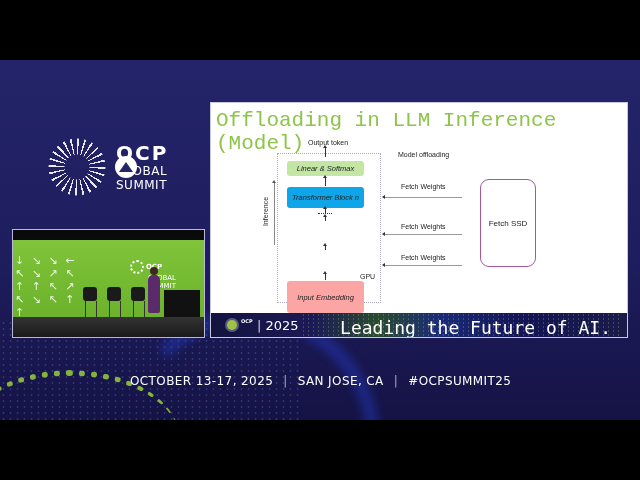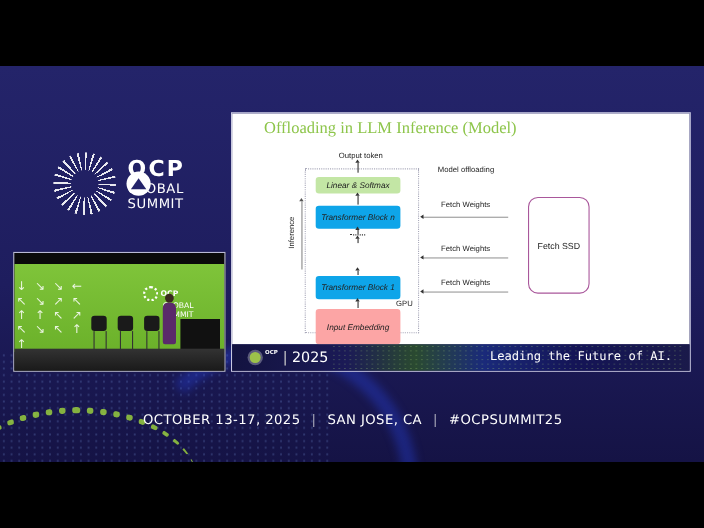--- a/index.html
+++ b/index.html
@@ -36,21 +36,21 @@
   .chair { position: absolute; top: 57px; width: 14px; height: 14px; background: #1a1a1a; border-radius: 3px; }
   .chair::after { content: ""; position: absolute; left: 2px; top: 14px; width: 10px; height: 18px; border-left: 1px solid #333; border-right: 1px solid #333; }
   #camera .person { position: absolute; left: 135px; top: 45px; width: 12px; height: 38px; background: #5a2a6a; border-radius: 5px 5px 2px 2px; }
   #camera .person::before { content: ""; position: absolute; left: 2px; top: -8px; width: 8px; height: 8px; border-radius: 50%; background: #3a2a20; }
   #camera .podium { position: absolute; right: 4px; top: 60px; width: 36px; height: 30px; background: #111; }
   #camera .audience { position: absolute; left: 0; bottom: 0; width: 100%; height: 20px; background: linear-gradient(180deg,#333,#1a1a1a); }
 
   
   #slide { position: absolute; left: 210px; top: 102px; width: 418px; height: 236px; border: 1px solid #c8c8e0; overflow: hidden; }
   #slide .canvas { position: absolute; left: 0; top: 0; width: 100%; height: 210px; background: #fff; }
-  #slide .title { position: absolute; left: 5px; top: 6px; font-family: Liberation Serif, serif; font-size: 15px; color: #8dc54a; margin-left: 24px; }
+  #slide .title { position: absolute; left: 5px; top: 6px; font-family: Liberation Mono, monospace; font-size: 21px; color: #8dc54a; }
   .gpu-box { position: absolute; left: 66px; top: 50px; width: 104px; height: 150px; border: 1px dotted #aab; }
   .blk { position: absolute; left: 76px; width: 77px; border-radius: 3px; font-family: "Liberation Sans", sans-serif; font-size: 7.5px; color: #222; display: flex; align-items: center; justify-content: center; font-style: italic; }
   .blk.green { background: #c3e6a5; height: 15px; }
   .blk.cyan { background: #0ea5e9; height: 21px; }
   .blk.gold { background: #fca5a5; height: 32px; }
   .lbl { position: absolute; font-family: "Liberation Sans", sans-serif; font-size: 7px; color: #222; white-space: nowrap; }
   .varrow { position: absolute; left: 114px; width: 1px; background: #333; }
   .varrow::before { content: ""; position: absolute; left: -2px; top: -3px; border-left: 2.5px solid transparent; border-right: 2.5px solid transparent; border-bottom: 3px solid #333; }
   .harrow { position: absolute; left: 173px; width: 78px; height: 1px; background: #999; }
   .harrow::before { content: ""; position: absolute; left: -2px; top: -2px; border-top: 2.5px solid transparent; border-bottom: 2.5px solid transparent; border-right: 3px solid #333; }
@@ -60,21 +60,21 @@
   .ssd { position: absolute; left: 269px; top: 76px; width: 56px; height: 88px; border: 1px solid #a9579b; border-radius: 9px; display: flex; align-items: center; justify-content: center; font-family: "Liberation Sans", sans-serif; font-size: 8px; color: #222; }
   .dots-v { position: absolute; left: 107px; top: 110px; width: 14px; border-top: 1px dotted #333; }
   #slide .footer { position: absolute; left: 0; top: 210px; width: 100%; height: 26px;
     background: linear-gradient(90deg, #131340 0%, #1b1a56 25%, #2a4a30 40%, #1a2a7a 55%, #141456 75%, #1a1a4a 100%); }
   #slide .footer .fdots { position: absolute; left: 90px; top: 0; width: 320px; height: 26px;
     background-image: radial-gradient(rgba(180,230,120,0.5) 0.8px, transparent 1px); background-size: 5px 4px; opacity: .5; }
   #slide .f-logo { position: absolute; left: 16px; top: 7px; width: 10px; height: 10px; border-radius: 50%; background: #9cc24a; box-shadow: 0 0 0 2px rgba(255,255,255,0.3); }
   #slide .f-ocp { position: absolute; left: 30px; top: 6px; font-size: 5px; color: #fff; line-height: 5px; font-weight: bold; }
   #slide .f-year { position: absolute; left: 46px; top: 5px; font-family: "DejaVu Sans", sans-serif; font-size: 13px; color: #fff; }
   #slide .f-year::before { content: "|"; margin-right: 4px; color: #ccc; }
-  #slide .f-tag { position: absolute; right: 16px; top: 4px; font-family: "DejaVu Sans Mono", monospace; font-size: 11px; color: #fff; }
+  #slide .f-tag { position: absolute; right: 16px; top: 4px; font-family: "DejaVu Sans Mono", monospace; font-size: 18px; color: #fff; }
 
   
   #event { position: absolute; left: 130px; top: 374px; font-family: "DejaVu Sans", sans-serif; font-size: 12px; letter-spacing: 0.4px; color: #fff; display: flex; gap: 10px; white-space: nowrap; }
   #event .sep { color: #aab; }
 </style>
 </head>
 <body>
 
 <div id="stage">
   <div id="band">
@@ -119,21 +119,20 @@
 
       <div class="gpu-box"></div>
       <div class="varrow" style="top:45px;height:9px"></div>
       <div class="blk green" style="top:58px">Linear &amp; Softmax</div>
       <div class="varrow" style="top:75px;height:8px"></div>
       <div class="blk cyan" style="top:84px">Transformer Block n</div>
       <div class="dots-v"></div>
       <div class="varrow" style="top:106px;height:4px"></div>
       <div class="varrow" style="top:114px;height:4px"></div>
       <div class="varrow" style="top:143px;height:4px"></div>
-      <div class="blk cyan" style="top:148px">Transformer Block 1</div>
       <div class="varrow" style="top:171px;height:6px"></div>
       <div class="lbl" style="left:149px;top:170px">GPU</div>
       <div class="blk gold" style="top:178px">Input Embedding</div>
 
       <div class="inf-arrow"></div>
       <div class="inf-label">Inference</div>
 
       <div class="lbl" style="left:190px;top:80px">Fetch Weights</div>
       <div class="harrow" style="top:94px"></div>
       <div class="lbl" style="left:190px;top:120px">Fetch Weights</div>

